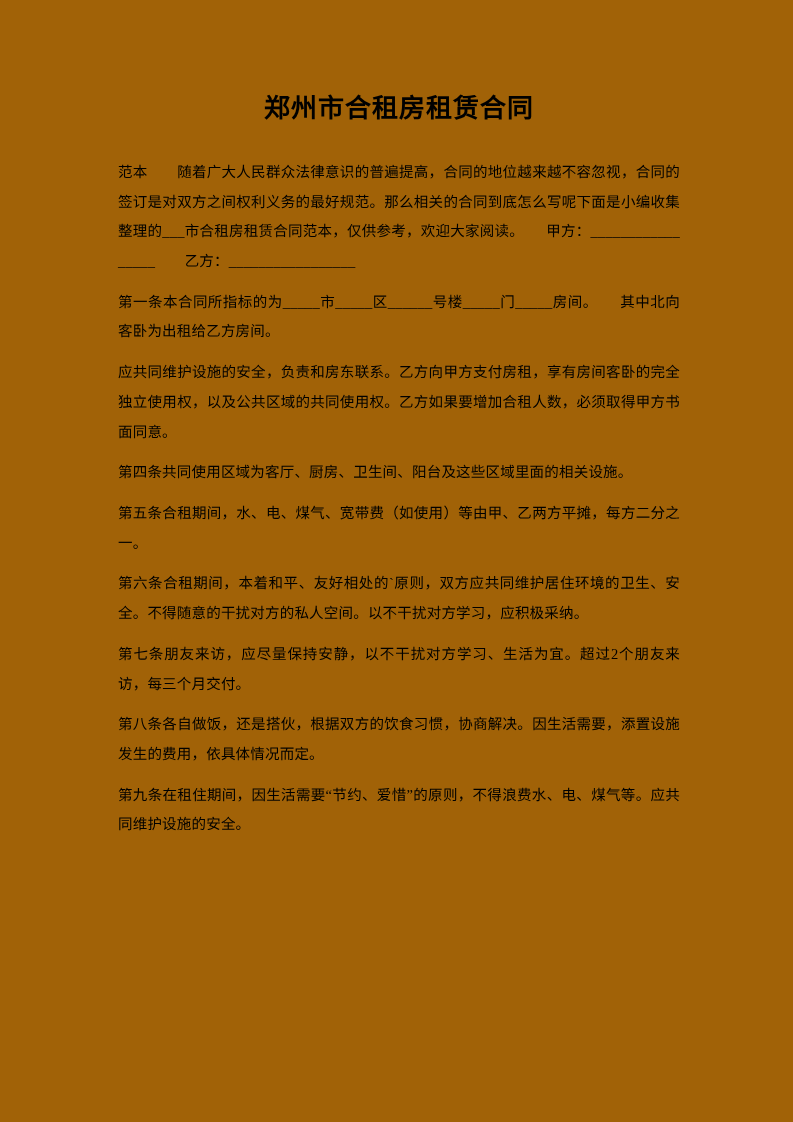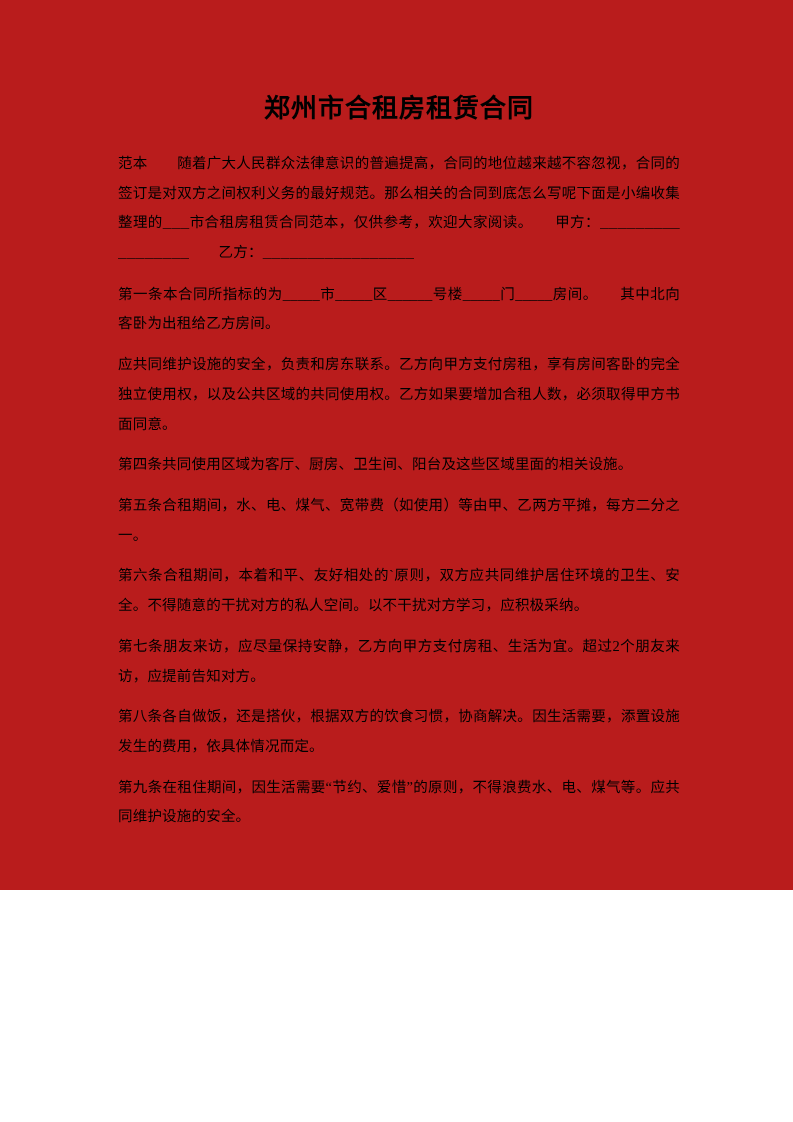--- a/index.html
+++ b/index.html
@@ -10,24 +10,24 @@
   body {
     width: 793px;
     height: 1122px;
     font-family: "Liberation Serif", "DejaVu Serif", serif;
     color: #000000;
     overflow: hidden;
   }
   .page {
     position: relative;
     width: 793px;
-    height: 890px;
+    height: 1122px;
     box-sizing: border-box;
     padding: 0;
-    background: #b91c1c;
+    background: #a16207;
   }
   .content {
     position: absolute;
     left: 118px;
     top: 0;
     width: 562px;
   }
   .doc-title {
     margin: 0;
     padding: 0;
@@ -42,37 +42,36 @@
     margin: 0;
     padding: 0;
     font-size: 14.5px;
     line-height: 2.05;
     text-align: justify;
     text-justify: inter-ideograph;
     word-break: break-all;
     letter-spacing: 0.2px;
   }
   .para.first {
-    margin-top: 24px;
-    font-family: Liberation Mono, monospace;
+    margin-top: 32px;
   }
   .para + .para {
     margin-top: 11px;
   }
 </style>
 </head>
 <body>
 
 <div class="page">
   <div class="content">
     <h1 class="doc-title">郑州市合租房租赁合同</h1>
 
     <p class="para first">范本　　随着广大人民群众法律意识的普遍提高，合同的地位越来越不容忽视，合同的签订是对双方之间权利义务的最好规范。那么相关的合同到底怎么写呢下面是小编收集整理的___市合租房租赁合同范本，仅供参考，欢迎大家阅读。　　甲方：_________________　　乙方：_________________</p>
     <p class="para">第一条本合同所指标的为_____市_____区______号楼_____门_____房间。　　其中北向客卧为出租给乙方房间。</p>
     <p class="para">应共同维护设施的安全，负责和房东联系。乙方向甲方支付房租，享有房间客卧的完全独立使用权，以及公共区域的共同使用权。乙方如果要增加合租人数，必须取得甲方书面同意。</p>
     <p class="para">第四条共同使用区域为客厅、厨房、卫生间、阳台及这些区域里面的相关设施。</p>
     <p class="para">第五条合租期间，水、电、煤气、宽带费（如使用）等由甲、乙两方平摊，每方二分之一。</p>
     <p class="para">第六条合租期间，本着和平、友好相处的`原则，双方应共同维护居住环境的卫生、安全。不得随意的干扰对方的私人空间。以不干扰对方学习，应积极采纳。</p>
-    <p class="para">第七条朋友来访，应尽量保持安静，乙方向甲方支付房租、生活为宜。超过2个朋友来访，应提前告知对方。</p>
+    <p class="para">第七条朋友来访，应尽量保持安静，以不干扰对方学习、生活为宜。超过2个朋友来访，每三个月交付。</p>
     <p class="para">第八条各自做饭，还是搭伙，根据双方的饮食习惯，协商解决。因生活需要，添置设施发生的费用，依具体情况而定。</p>
     <p class="para">第九条在租住期间，因生活需要“节约、爱惜”的原则，不得浪费水、电、煤气等。应共同维护设施的安全。</p>
   </div>
 </div>
 
 </body></html>

